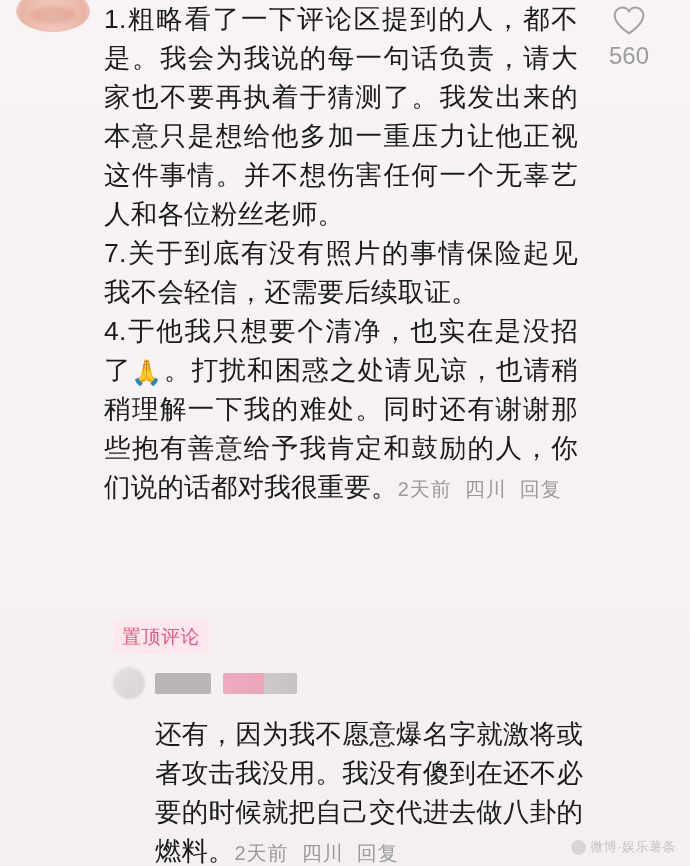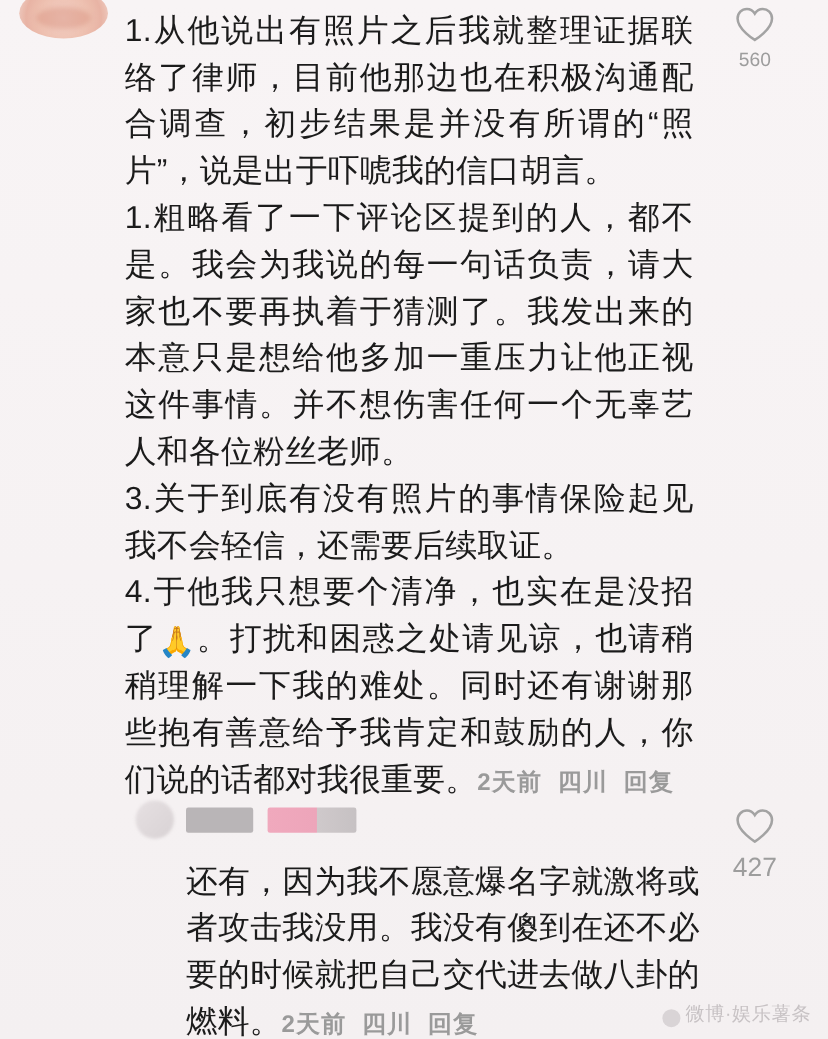--- a/index.html
+++ b/index.html
@@ -69,32 +69,32 @@
     line-height: 1;
     vertical-align: -2px;
   }
 
   .meta {
     display: inline;
     font-size: 20px;
     color: #9a9a9a;
     letter-spacing: 1px;
   }
-  .meta span { margin-right: 13px; font-weight: bold; }
+  .meta span { margin-right: 13px; }
   .meta span:last-child { margin-right: 0; margin-top: 12px; }
 
   
   .like-col-1 {
     position: absolute;
     right: 30px;
     top: 4px;
     width: 62px;
     text-align: center;
     color: #9d9d9d;
-    font-size: 16px;
+    font-size: 24px;
   }
   .like-col-2 {
     position: absolute;
     right: 26px;
     top: 672px;
     width: 70px;
     text-align: center;
     color: #9d9d9d;
     font-size: 22px;
   }
@@ -166,73 +166,65 @@
     white-space: pre-wrap;
     word-break: break-all;
   }
 
   
   .watermark {
     position: absolute;
     right: 14px;
     bottom: 10px;
     display: flex;
-    align-items: flex-end;
-    font-size: 16px;
+    align-items: center;
+    font-size: 13px;
     color: #c7c2c4;
     letter-spacing: 0.5px;
   }
   .wm-logo {
     width: 15px;
     height: 15px;
     border-radius: 50%;
     background: #d9d4d6;
     margin-right: 4px;
   }
 </style>
 </head>
 <body>
 
 <div class="screen">
 
   <div class="top-avatar"></div>
 
   <div class="comment-main">
-    <p class="para p1">1.从他说出有照片之后我就整理证据联络了律师，目前他那边也在积极沟通配合调查，初步结果是并没有所谓的“照片”，说是出于吓唬我的信口胡言。</p>
     <p class="para">1.粗略看了一下评论区提到的人，都不是。我会为我说的每一句话负责，请大家也不要再执着于猜测了。我发出来的本意只是想给他多加一重压力让他正视这件事情。并不想伤害任何一个无辜艺人和各位粉丝老师。</p>
-    <p class="para">3.关于到底有没有照片的事情保险起见我不会轻信，还需要后续取证。</p>
+    <p class="para">7.关于到底有没有照片的事情保险起见我不会轻信，还需要后续取证。</p>
     <p class="para"><span>4.于他我只想要个清净，也实在是没招了</span><span class="inline-emoji">🙏</span><span>。打扰和困惑之处请见谅，也请稍稍理解一下我的难处。同时还有谢谢那些抱有善意给予我肯定和鼓励的人，你们说的话都对我很重要。</span><span class="meta"><span>2天前</span><span>四川</span><span>回复</span></span></p>
   </div>
 
   <div class="like-col-1">
     <span class="heart-icon">
       <svg viewBox="0 0 32 30" width="34" height="32" aria-hidden="true">
         <path d="M16 27.5C16 27.5 2.5 19.3 2.5 10.6C2.5 6.4 5.8 3.2 9.8 3.2C12.3 3.2 14.6 4.6 16 6.8C17.4 4.6 19.7 3.2 22.2 3.2C26.2 3.2 29.5 6.4 29.5 10.6C29.5 19.3 16 27.5 16 27.5Z" fill="none" stroke="#a3a3a3" stroke-width="2"></path>
       </svg>
     </span>
     <span>560</span>
   </div>
 
+  <div class="pinned-badge">置顶评论</div>
 
   <div class="reply-block">
     <div class="reply-user-row">
       <span class="reply-avatar"></span>
       <span class="name-blur-1"></span>
       <span class="name-blur-2"></span>
     </div>
     <div class="reply-text"><span>还有，因为我不愿意爆名字就激将或者攻击我没用。我没有傻到在还不必要的时候就把自己交代进去做八卦的燃料。</span><span class="meta"><span>2天前</span><span>四川</span><span>回复</span></span></div>
   </div>
 
-  <div class="like-col-2">
-    <span class="heart-icon">
-      <svg viewBox="0 0 32 30" width="34" height="32" aria-hidden="true">
-        <path d="M16 27.5C16 27.5 2.5 19.3 2.5 10.6C2.5 6.4 5.8 3.2 9.8 3.2C12.3 3.2 14.6 4.6 16 6.8C17.4 4.6 19.7 3.2 22.2 3.2C26.2 3.2 29.5 6.4 29.5 10.6C29.5 19.3 16 27.5 16 27.5Z" fill="none" stroke="#a3a3a3" stroke-width="2"></path>
-      </svg>
-    </span>
-    <span>427</span>
-  </div>
 
   <div class="watermark">
     <span class="wm-logo"></span>
     <span>微博·娱乐薯条</span>
   </div>
 
 </div>
 
 </body></html>

